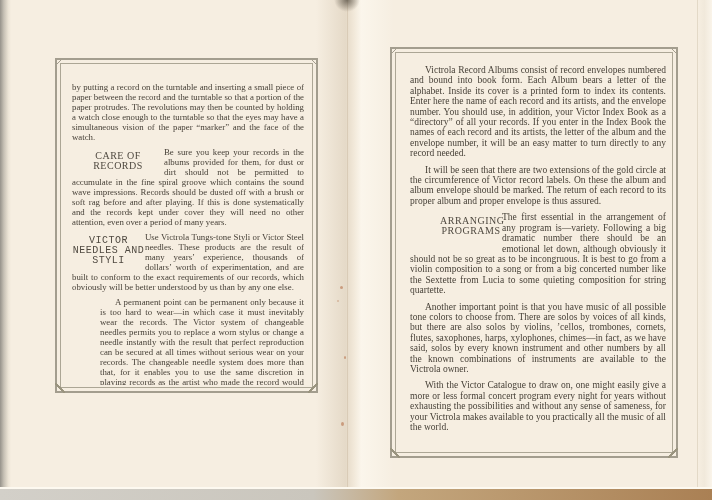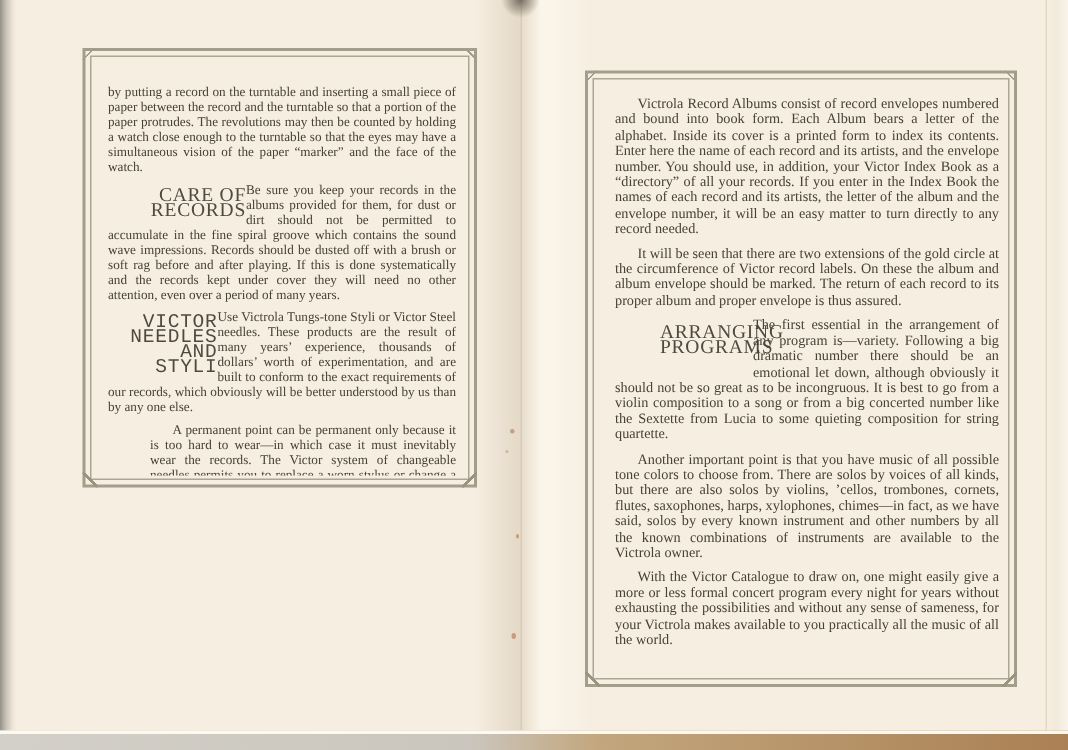--- a/index.html
+++ b/index.html
@@ -23,39 +23,39 @@
     background:linear-gradient(to bottom,#fdf9f0 0%,#fdf9f0 18%,rgba(0,0,0,0) 19%),
                linear-gradient(to right,#d3d0c9 0%,#cac6bd 44%,#c3a67d 56%,#aa8054 100%);}
   .fox-spot{position:absolute;border-radius:50%;background:#b3683f;opacity:.55;}
   .fox-1{left:340px;top:286px;width:3px;height:3px;}
   .fox-2{left:344px;top:356px;width:2px;height:3px;}
   .fox-3{left:341px;top:422px;width:3px;height:4px;}
   .fox-4{left:337px;top:300px;width:2px;height:2px;opacity:.35;}
 
   
   .page{position:absolute;}
-  .page-left{left:55px;top:32px;width:263px;height:293px;}
+  .page-left{left:55px;top:58px;width:263px;height:335px;}
   .page-right{left:390px;top:47px;width:288px;height:411px;}
   .frame{position:absolute;inset:0;border:2px solid #a39d8e;}
   .frame-liner{position:absolute;inset:3px;border:1px solid #aca695;}
   .mitre{position:absolute;width:8px;height:8px;}
   .m-tl{left:-2px;top:-2px;background:linear-gradient(135deg,transparent 44%,#a39d8e 44%,#a39d8e 56%,transparent 56%);}
   .m-tr{right:-2px;top:-2px;background:linear-gradient(45deg,transparent 44%,#a39d8e 44%,#a39d8e 56%,transparent 56%);}
   .m-bl{left:-2px;bottom:-2px;width:10px;height:10px;background:linear-gradient(45deg,transparent 44%,#9a947f 44%,#9a947f 58%,transparent 58%);}
   .m-br{right:-2px;bottom:-2px;width:10px;height:10px;background:linear-gradient(135deg,transparent 44%,#9a947f 44%,#9a947f 58%,transparent 58%);}
 
   
   .content{position:absolute;overflow:hidden;color:#474138;text-align:justify;}
   .content-left{left:15px;right:12px;top:22px;bottom:6px;font-size:8.8px;line-height:10px;}
   .content-right{left:18px;right:10px;top:16px;bottom:6px;font-size:9.5px;line-height:10.4px;}
   p.para{margin:0 0 5px 0;}
   .content-right p.para{margin:0 0 6px 0;}
   p.indent{text-indent:15px;margin-left:28px;}
-  .sidehead{float:left;font-size:13px;letter-spacing:.5px;line-height:10px;
-    color:#4f4940;padding-top:4px;text-align:right;}
+  .sidehead{float:left;font-size:10px;letter-spacing:.5px;line-height:10px;
+    color:#4f4940;padding-top:4px;text-align:center;}
   .sh-care{width:92px;min-height:20px;}
   .sh-victor{width:73px;min-height:30px;font-family:Liberation Mono, monospace;}
   .sh-record{width:73px;min-height:20px;}
   .sh-arranging{width:62px;min-height:31px;margin-left:30px;}
   .para::after{content:"";display:block;clear:both;}
 </style>
 </head>
 <body>
 
 <div class="scan-left-edge"></div>

